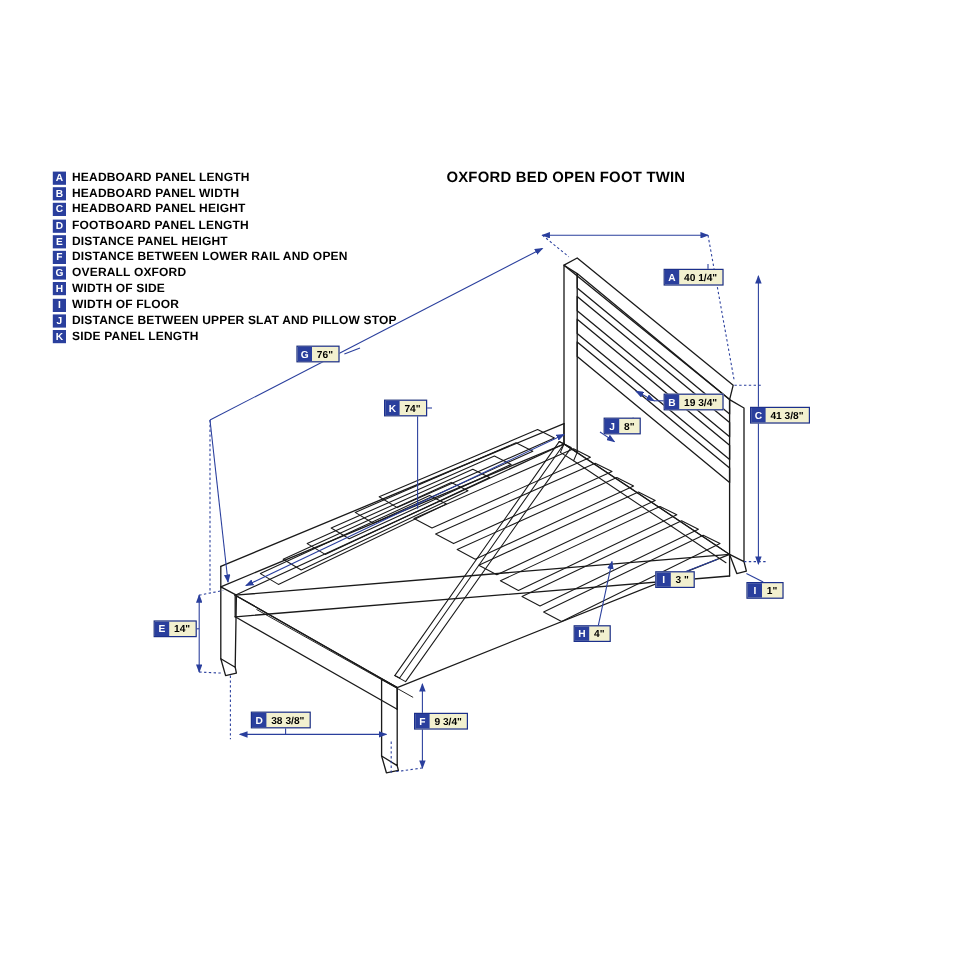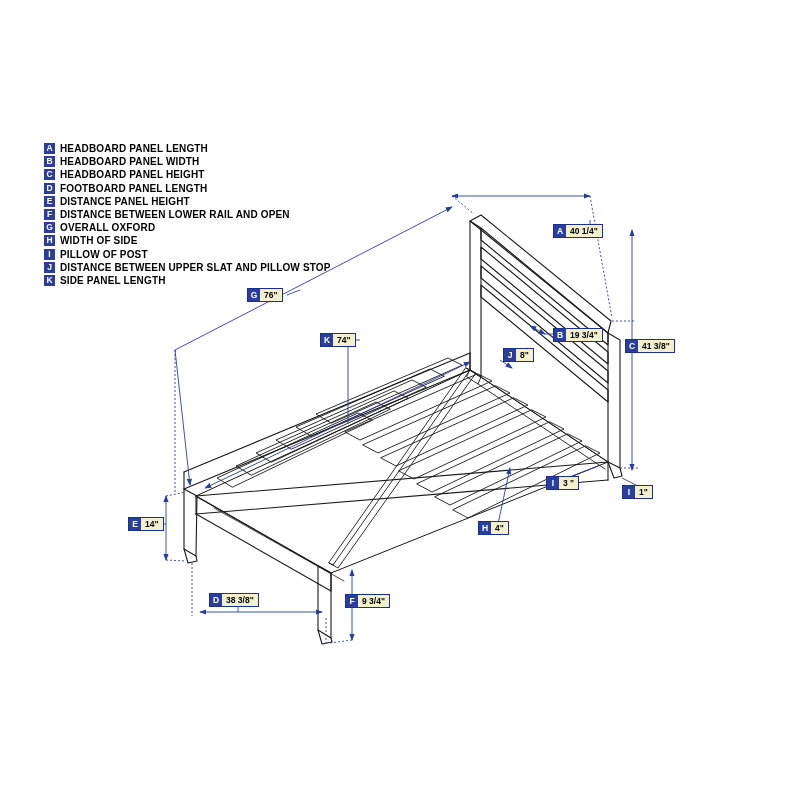--- a/index.html
+++ b/index.html
@@ -259,32 +259,33 @@
       <div class="legend-row">
         <div class="legend-key">G</div>
         <div class="legend-label">OVERALL OXFORD</div>
       </div>
       <div class="legend-row">
         <div class="legend-key">H</div>
         <div class="legend-label">WIDTH OF SIDE</div>
       </div>
       <div class="legend-row">
         <div class="legend-key">I</div>
-        <div class="legend-label">PILLOW OF POST</div>
+        <div class="legend-label">WIDTH OF FLOOR</div>
       </div>
       <div class="legend-row">
         <div class="legend-key">J</div>
         <div class="legend-label">DISTANCE BETWEEN UPPER SLAT AND PILLOW STOP</div>
       </div>
       <div class="legend-row">
         <div class="legend-key">K</div>
         <div class="legend-label">SIDE PANEL LENGTH</div>
       </div>
     </div>
 
+  <div class="title">OXFORD BED OPEN FOOT TWIN</div>
 
   <div id="callouts">
       <div class="tag" style="left: 553px; top: 224px;">
         <div class="tag-key">A</div>
         <div class="tag-val">40 1/4"</div>
       </div>
       <div class="tag" style="left: 553px; top: 328px;">
         <div class="tag-key">B</div>
         <div class="tag-val">19 3/4"</div>
       </div>

